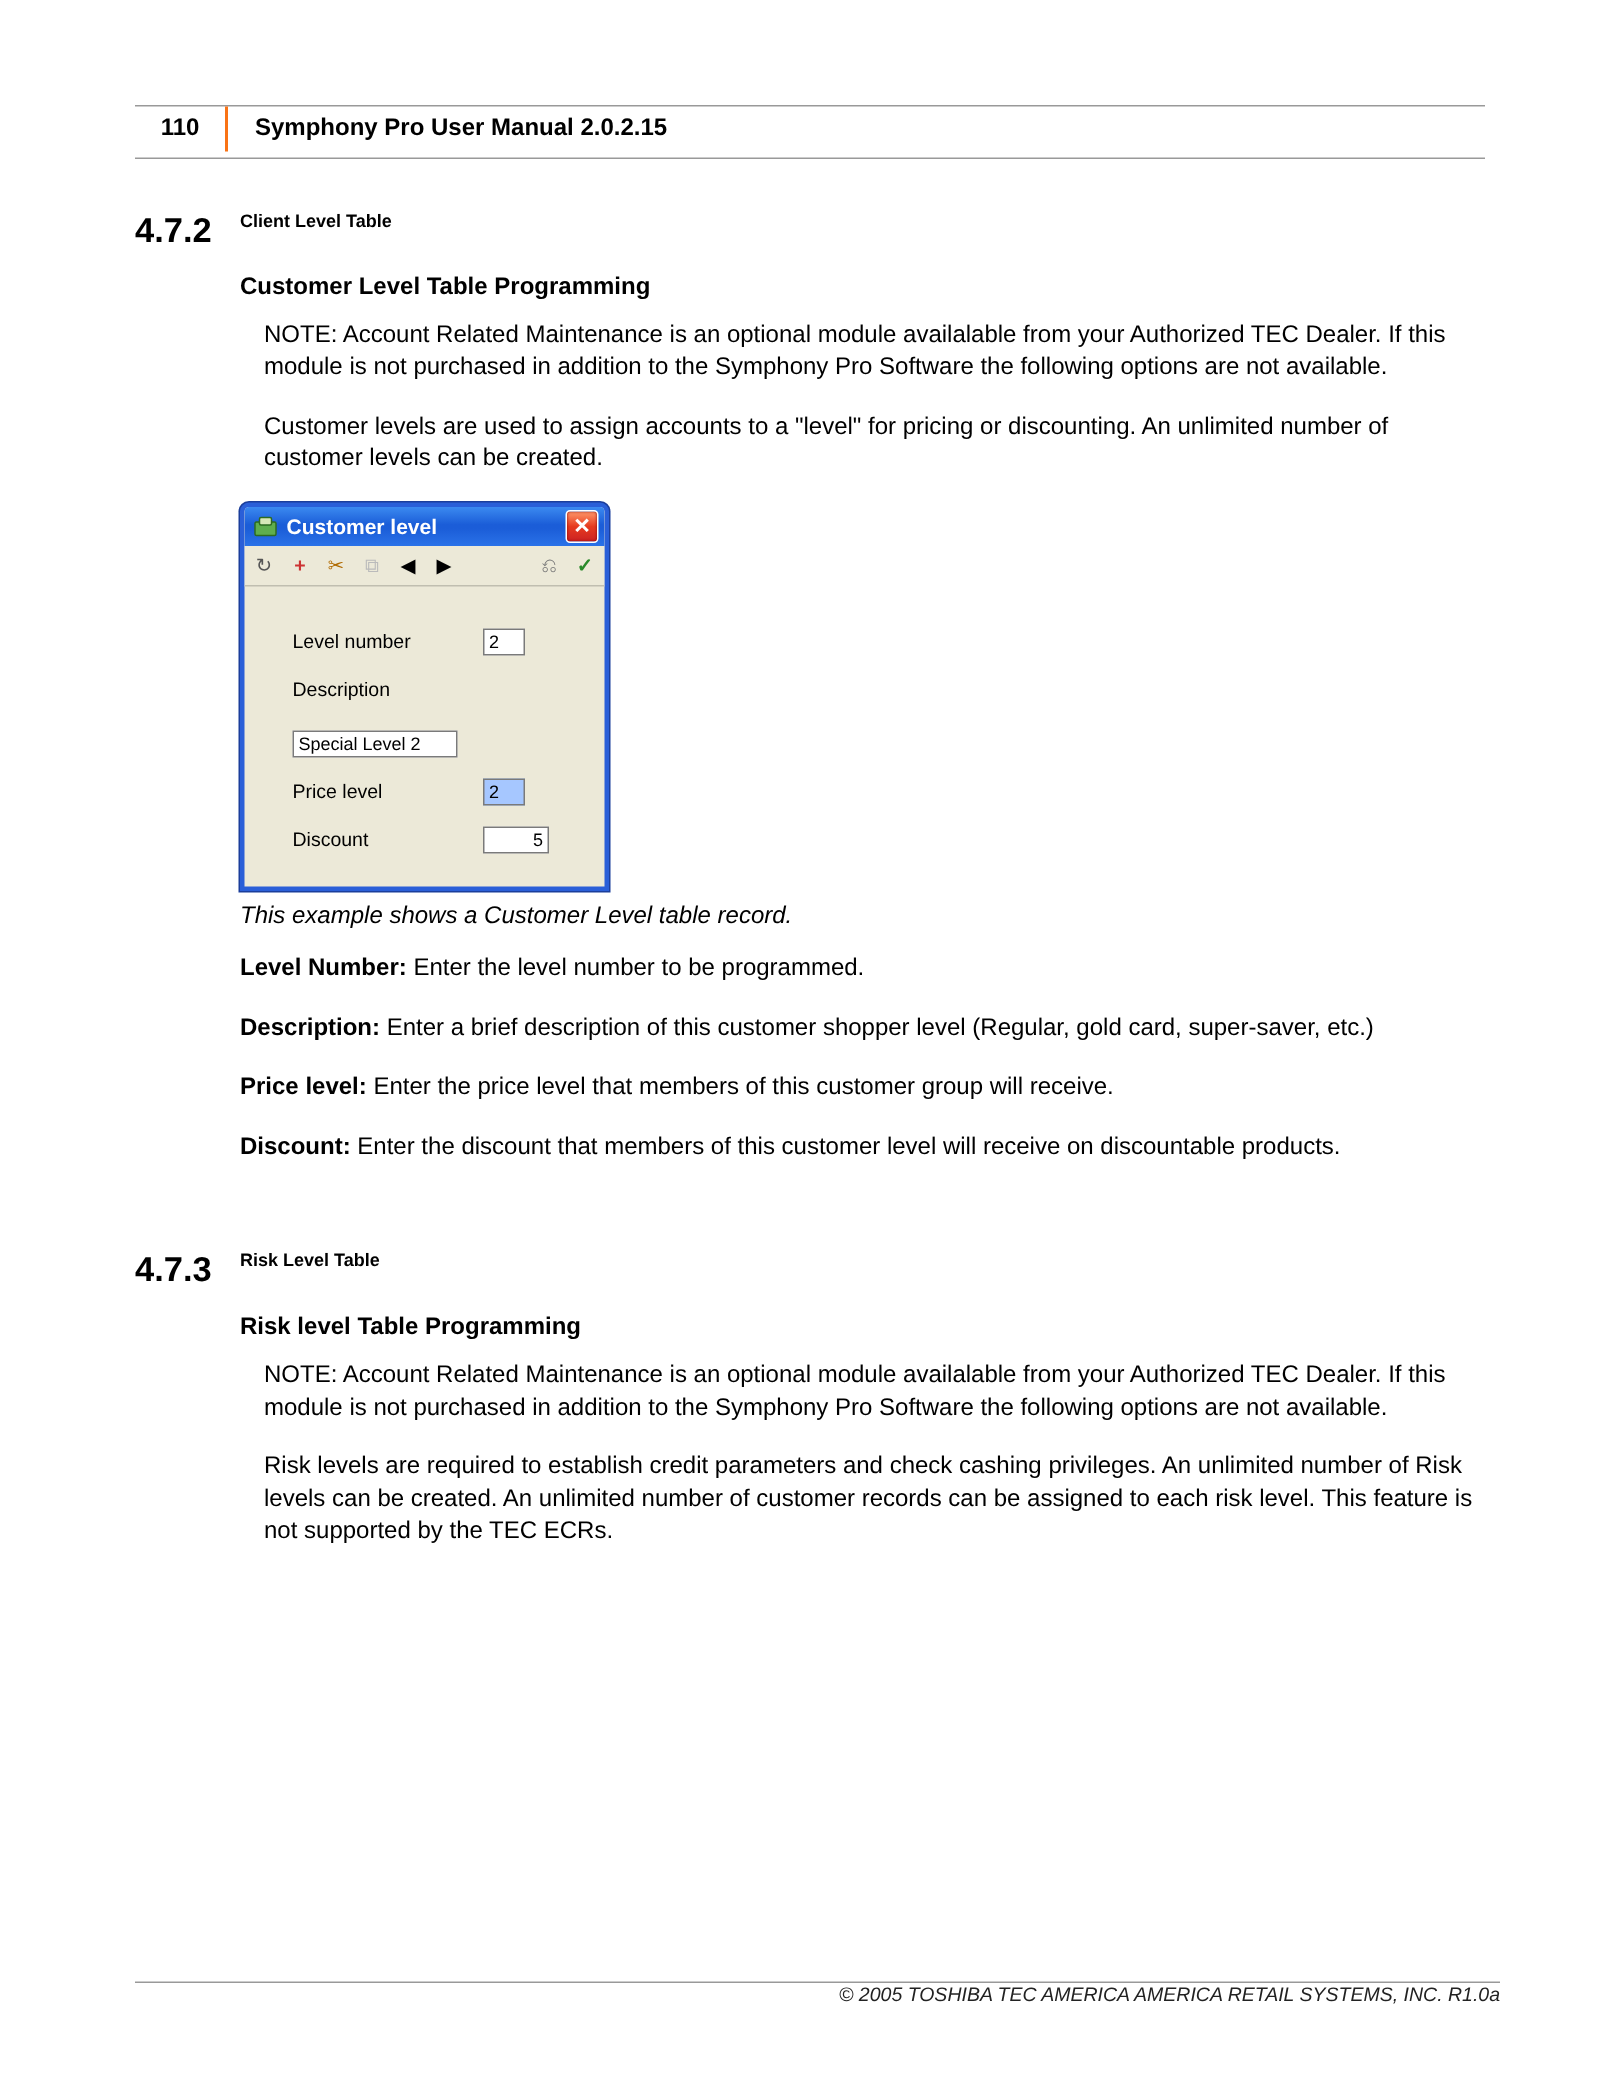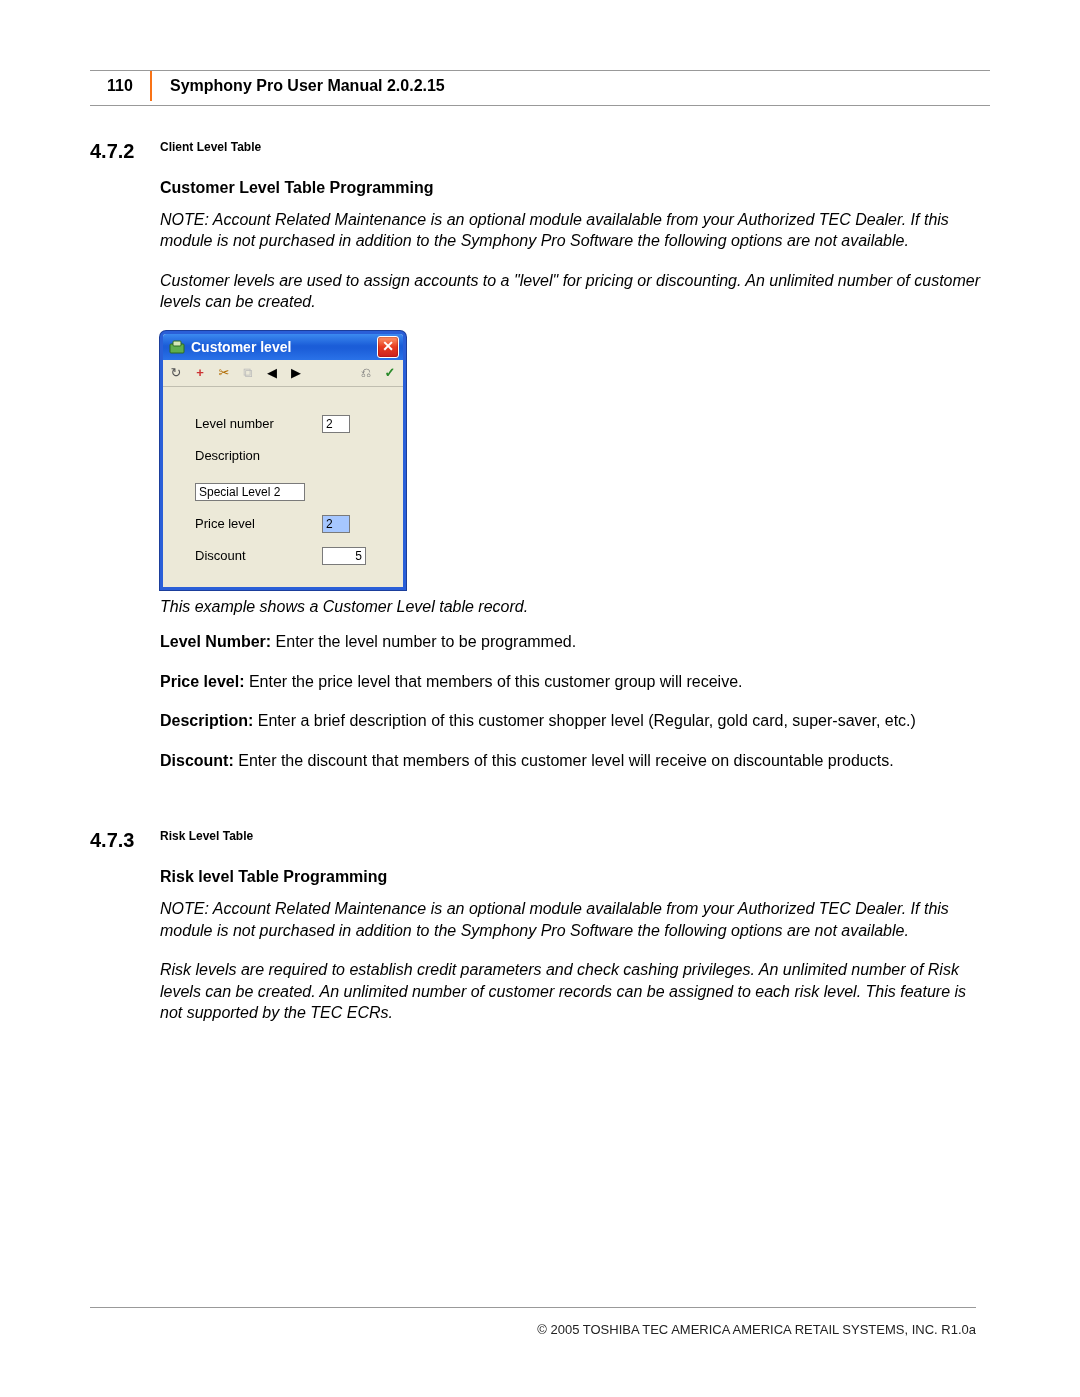--- a/index.html
+++ b/index.html
@@ -47,39 +47,38 @@
     border-top: 1px solid #999;
     margin-bottom: 34px;
   }
   .section {
     display: flex;
     margin-bottom: 10px;
   }
   .sec-num {
     width: 70px;
     font-weight: bold;
-    font-size: 20px;
+    font-size: 23px;
     flex: none;
   }
   .sec-title {
     font-weight: bold;
     font-size: 12px;
   }
   .indent-block {
     margin-left: 70px;
     font-size: 16px;
     line-height: 1.35;
   }
   .subheading {
     font-weight: bold;
     margin: 14px 0 10px 0;
   }
   .para {
-    margin: 0 0 18px 0;
-    font-style: italic;
+    margin: 0 0 18px 16px;
   }
   .caption {
     font-style: italic;
     margin: 6px 0 14px 0;
   }
   .field-def {
     margin: 0 0 18px 0;
   }
   .field-def b { font-weight: bold; }
 
@@ -170,25 +169,26 @@
   .xp-input.wide  { width: 110px; }
   .xp-input.sel   { background: #a6c7ff; }
   .xp-stack { margin-bottom: 14px; }
   .xp-stack .xp-label { display:block; width:auto; margin-bottom:18px;}
   .gap { height: 10px; }
 
   .footer {
     position: absolute;
     bottom: 60px;
     left: 90px;
-    right: 104px;
+    right: 80px;
     border-top: 1px solid #999;
+    font-style: italic;
     font-size: 13px;
     text-align: right;
-    padding-top: 14px;
+    padding-top: 0;
     color: #222;
   }
 </style>
 </head>
 <body>
 
 <div class="page">
 
   <div class="header-line"></div>
   <div class="header">
@@ -250,24 +250,24 @@
         </div>
       </div>
     </div>
 
     <div class="caption">This example shows a Customer Level table record.</div>
 
     <p class="field-def">
       <b>Level Number:</b><span>   Enter the level number to be programmed.</span>
     </p>
     <p class="field-def">
+      <b>Description:</b><span>   Enter a brief description of this customer shopper level (Regular, gold card, super-saver, etc.)</span>
+    </p>
+    <p class="field-def">
       <b>Price level:</b><span>   Enter the price level that members of this customer group will receive.</span>
-    </p>
-    <p class="field-def">
-      <b>Description:</b><span>   Enter a brief description of this customer shopper level (Regular, gold card, super-saver, etc.)</span>
     </p>
     <p class="field-def">
       <b>Discount:</b><span>   Enter the discount that members of this customer level will receive on discountable products.</span>
     </p>
   </div>
 
   <div style="height:40px"></div>
 
   <div class="section">
     <div class="sec-num">4.7.3</div>

